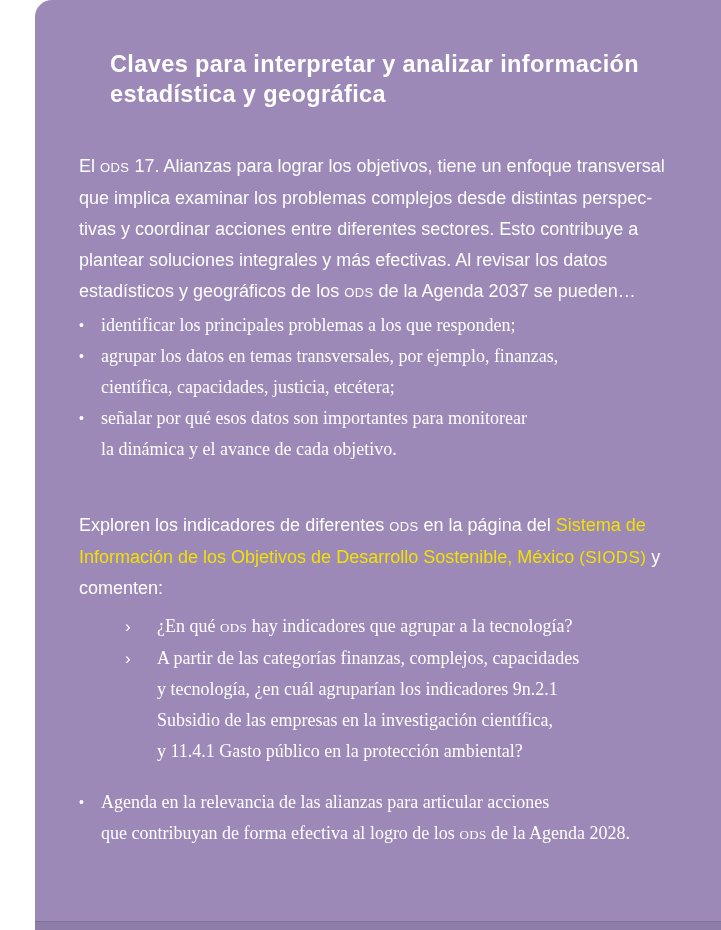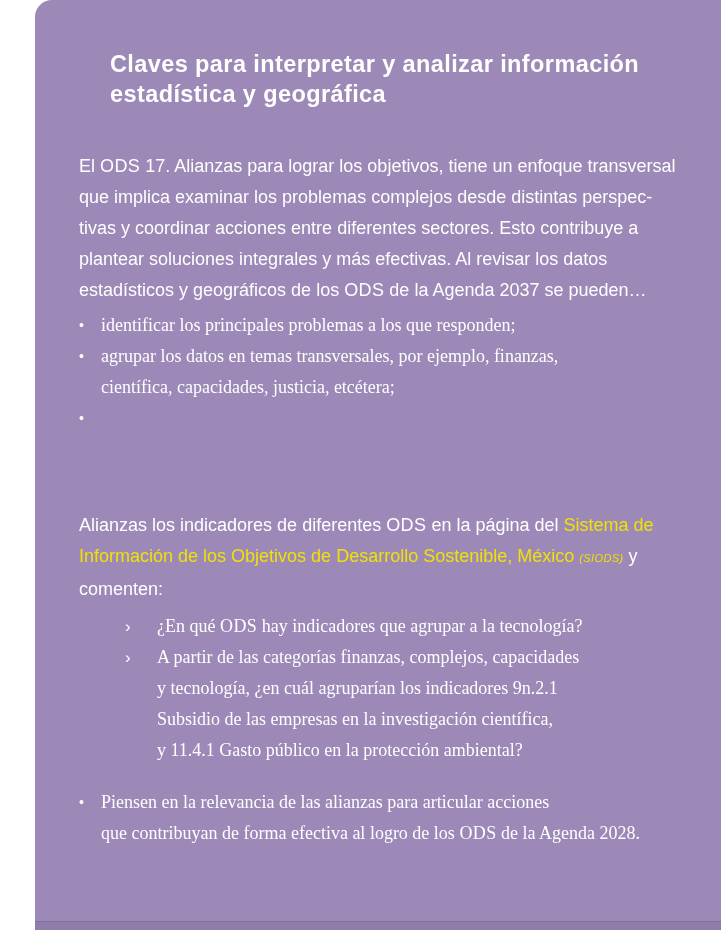--- a/index.html
+++ b/index.html
@@ -72,29 +72,28 @@
     font-size: 14px;
   }
   .questions .marker {
     width: 32px;
     font-size: 17px;
   }
   .li-text { white-space: pre; font-family: Liberation Serif, serif; }
   .seg.n  { color: #ffffff; }
   .seg.sc {
     color: #ffffff;
-    font-size: 18px;
+    font-size: 13px;
     letter-spacing: 0.4px;
   }
   .seg.link { color: #f1e104; }
   .seg.linksc {
     color: #f1e104;
-    font-size: 11px;
+    font-size: 17px;
     letter-spacing: 0.4px;
-    font-style: italic;
   }
 </style>
 </head>
 <body>
 
 <div class="page">
   <div class="card">
 
     <h1 class="title">Claves para interpretar y analizar información
 estadística y geográfica</h1>
@@ -110,44 +109,46 @@
           <span class="marker">•</span>
           <span class="li-text"><span class="seg n">identificar los principales problemas a los que responden;</span></span>
         </div>
         <div class="li">
           <span class="marker">•</span>
           <span class="li-text"><span class="seg n">agrupar los datos en temas transversales, por ejemplo, finanzas,
 científica, capacidades, justicia, etcétera;</span></span>
         </div>
         <div class="li">
           <span class="marker">•</span>
+          <span class="li-text"><span class="seg n">señalar por qué esos datos son importantes para monitorear
+la dinámica y el avance de cada objetivo.</span></span>
         </div>
       </div>
 
-    <p class="para explore"><span class="seg n">Alianzas los indicadores de diferentes </span><span class="seg sc">ODS</span><span class="seg n"> en la página del </span><span class="seg link">Sistema de
+    <p class="para explore"><span class="seg n">Exploren los indicadores de diferentes </span><span class="seg sc">ODS</span><span class="seg n"> en la página del </span><span class="seg link">Sistema de
 Información de los Objetivos de Desarrollo Sostenible, México </span><span class="seg linksc">(SIODS)</span><span class="seg n"> y
 comenten:</span></p>
 
     <div class="list questions">
         <div class="li">
           <span class="marker">›</span>
           <span class="li-text"><span class="seg n">¿En qué </span><span class="seg sc">ODS</span><span class="seg n"> hay indicadores que agrupar a la tecnología?</span></span>
         </div>
         <div class="li">
           <span class="marker">›</span>
           <span class="li-text"><span class="seg n">A partir de las categorías finanzas, complejos, capacidades
 y tecnología, ¿en cuál agruparían los indicadores 9n.2.1
 Subsidio de las empresas en la investigación científica,
 y 11.4.1 Gasto público en la protección ambiental?</span></span>
         </div>
       </div>
 
     <div class="list closing">
         <div class="li">
           <span class="marker">•</span>
-          <span class="li-text"><span class="seg n">Piensen en la relevancia de las alianzas para articular acciones
+          <span class="li-text"><span class="seg n">Agenda en la relevancia de las alianzas para articular acciones
 que contribuyan de forma efectiva al logro de los </span><span class="seg sc">ODS</span><span class="seg n"> de la Agenda 2028.</span></span>
         </div>
       </div>
 
     <div class="footer-strip"></div>
   </div>
 </div>
 
 </body></html>

